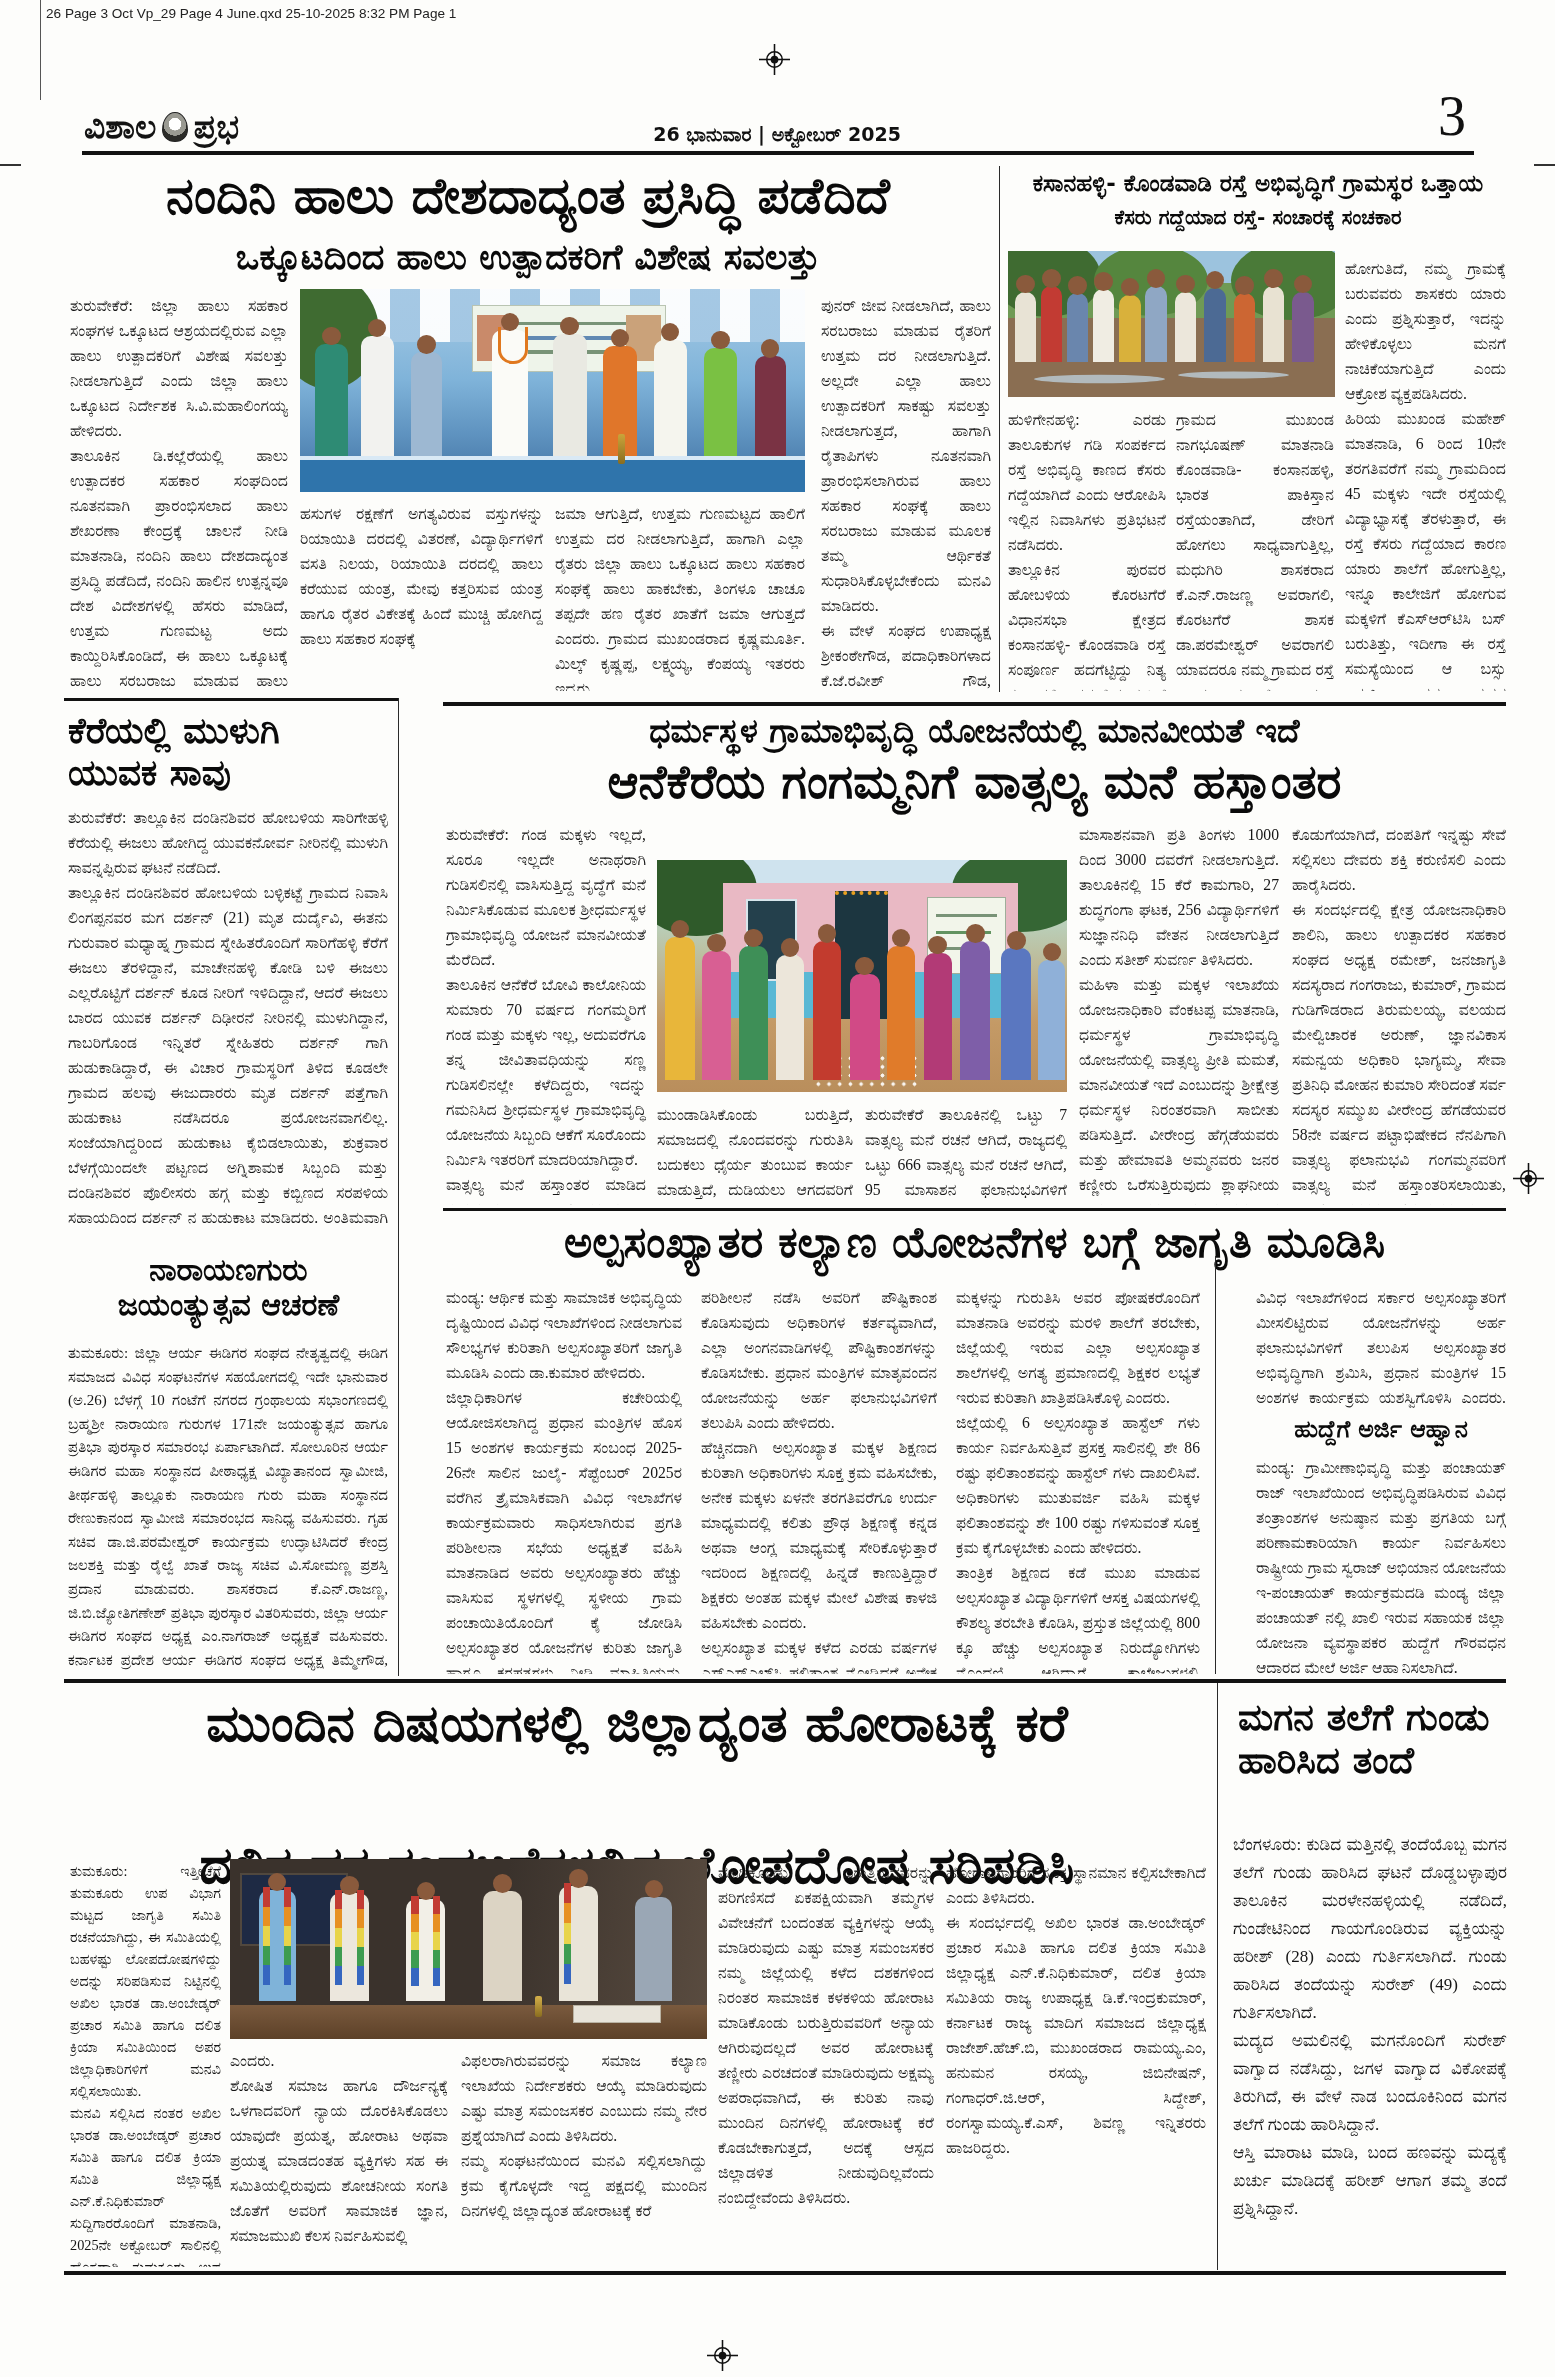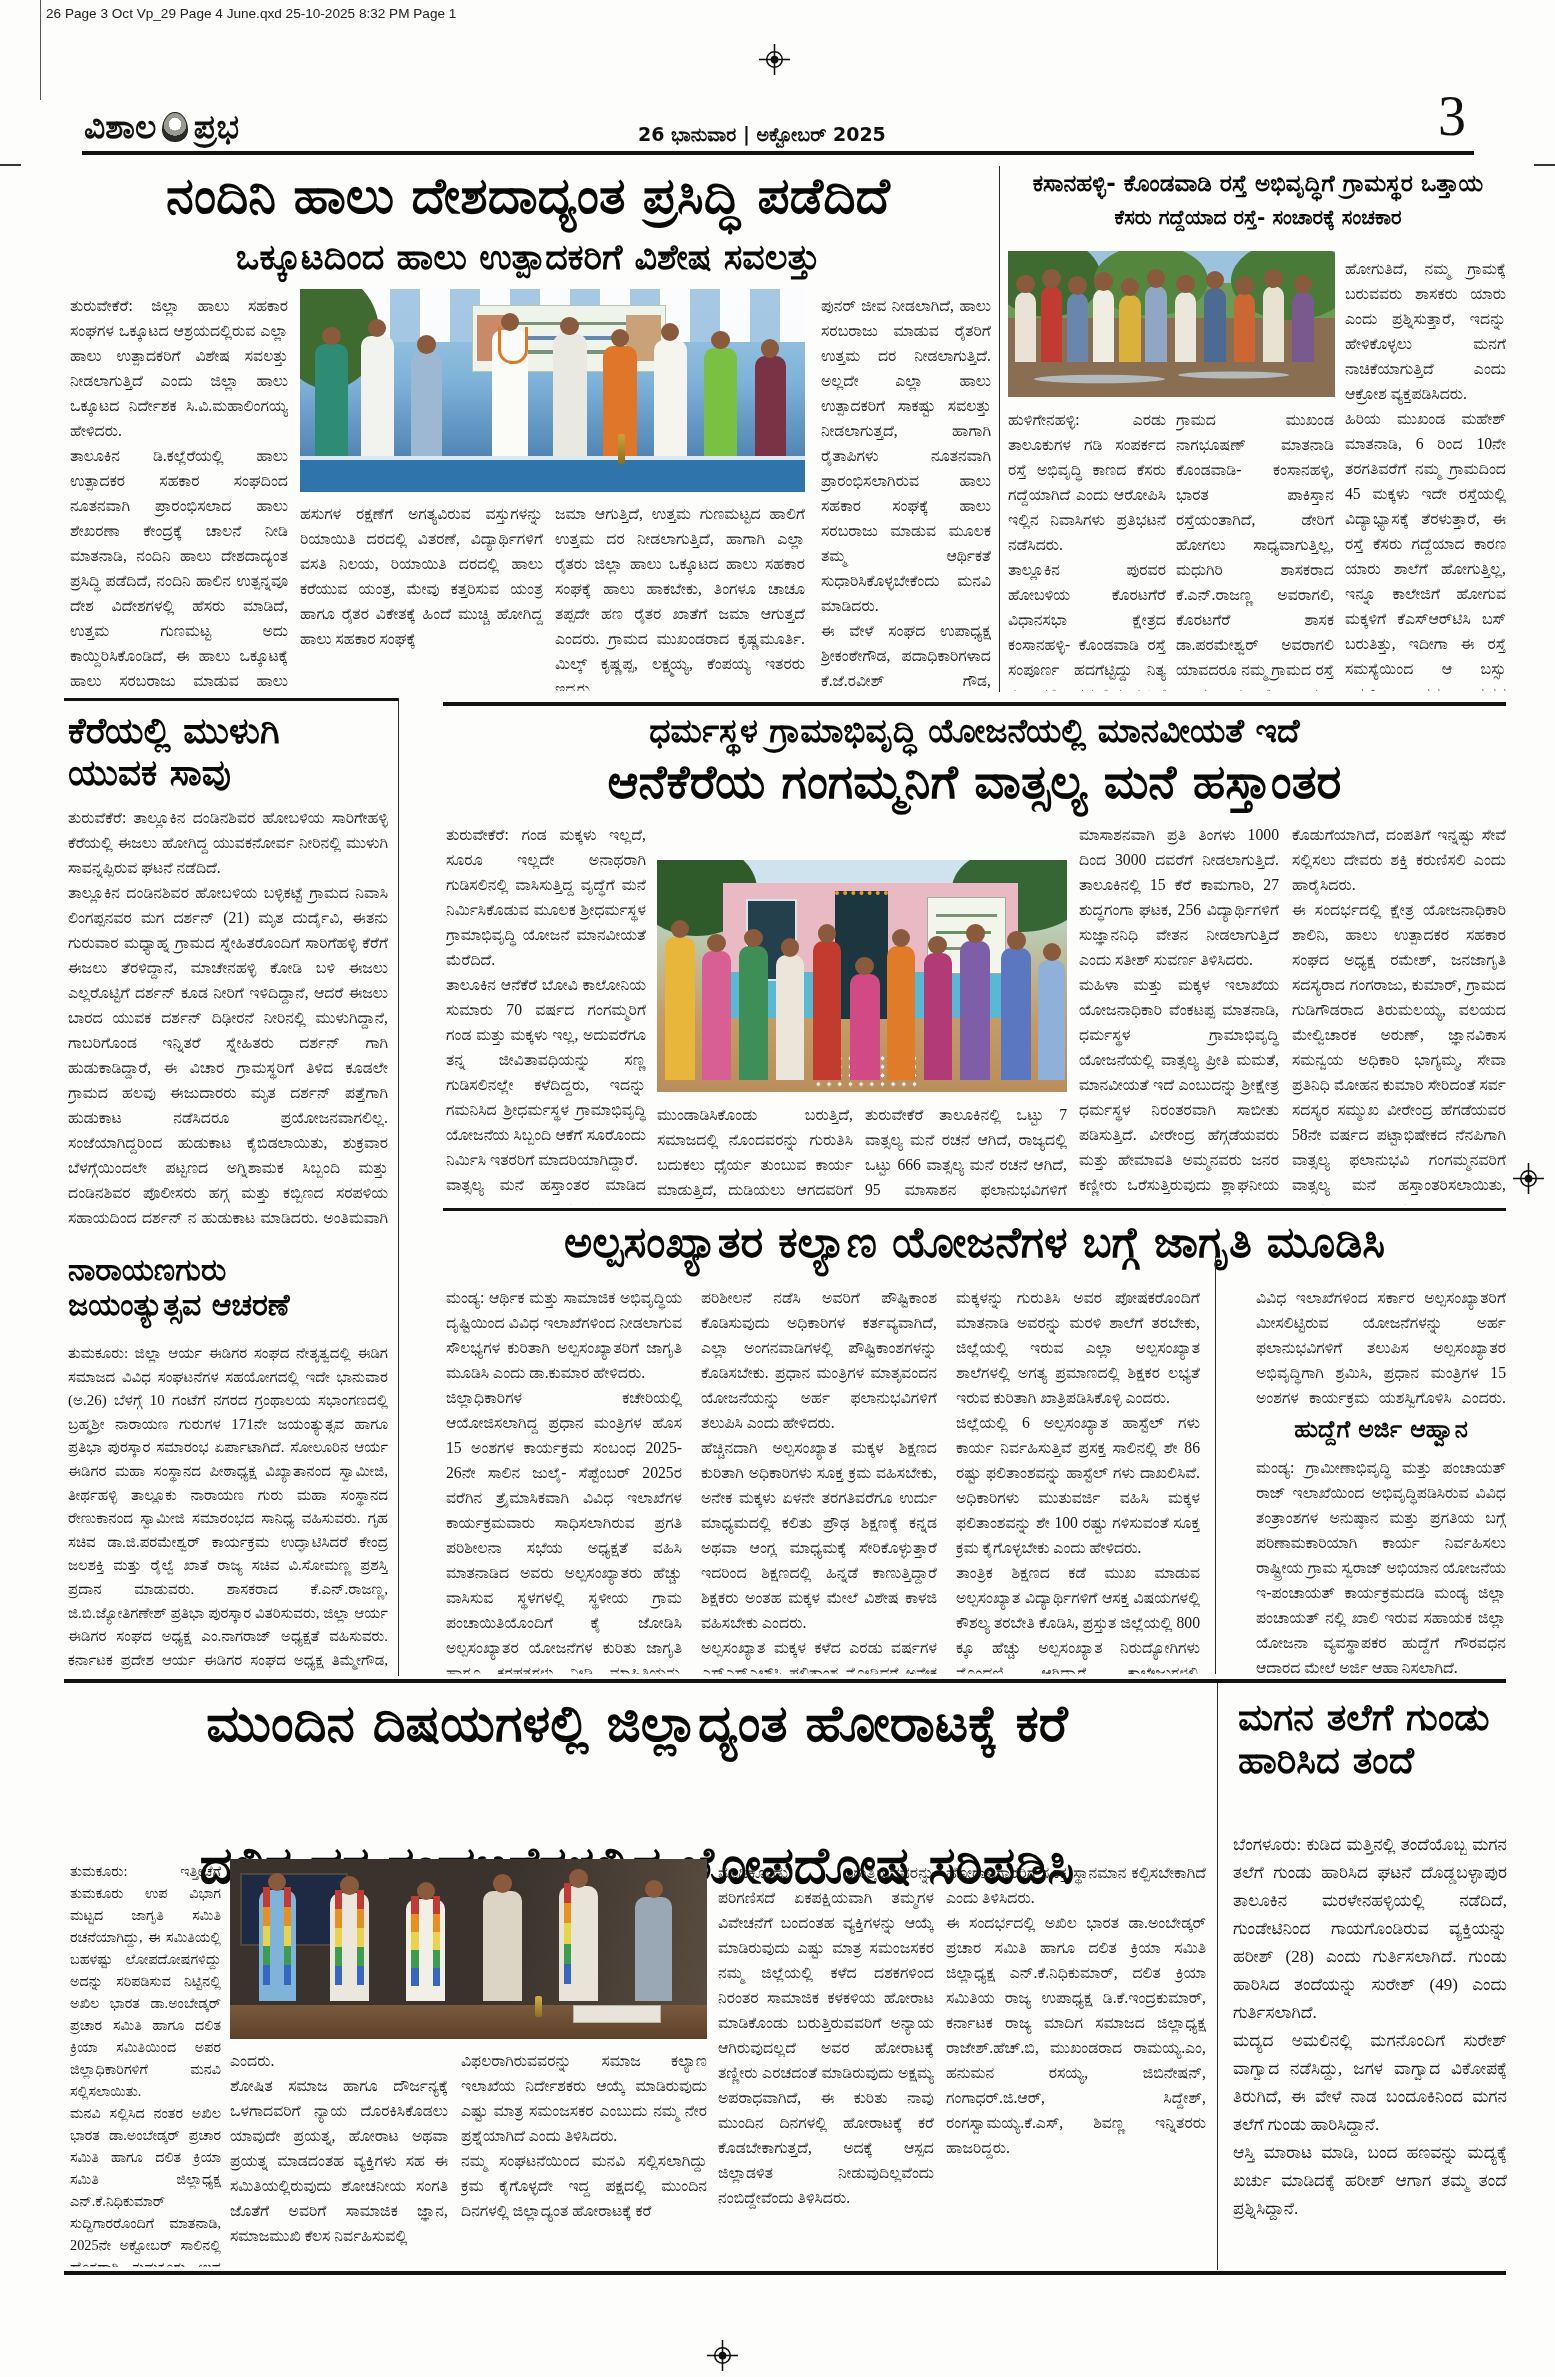--- a/index.html
+++ b/index.html
@@ -52,21 +52,21 @@
     </svg>
 </div>
 <div class="abs" style="left:0;top:164px;width:21.4px;height:2.1px;background:#333"></div>
 <div class="abs" style="left:1534px;top:164px;width:21.4px;height:2.1px;background:#333"></div>
 
 <div class="abs logo" style="left:84px;top:107px">
   <span>ವಿಶಾಲ</span>
   <span class="emblem"></span>
   <span>ಪ್ರಭ</span>
 </div>
-<div class="abs datec" style="left:638px;top:123px;width:285px;text-align:left">26 ಭಾನುವಾರ | ಅಕ್ಟೋಬರ್ 2025</div>
+<div class="abs datec" style="left:616px;top:123px;width:285px;text-align:right">26 ಭಾನುವಾರ | ಅಕ್ಟೋಬರ್ 2025</div>
 <div class="abs pgnum" style="left:1438px;top:84px">3</div>
 <div class="abs rule" style="left:82px;top:151px;width:1392px;height:3.6px"></div>
 
 <div class="abs h" style="left:64px;top:167px;width:928px;font-size:50px;white-space:nowrap">ನಂದಿನಿ ಹಾಲು ದೇಶದಾದ್ಯಂತ ಪ್ರಸಿದ್ಧಿ ಪಡೆದಿದೆ</div>
 <div class="abs h" style="left:64px;top:237px;width:928px;font-size:35px;white-space:nowrap">ಒಕ್ಕೂಟದಿಂದ ಹಾಲು ಉತ್ಪಾದಕರಿಗೆ ವಿಶೇಷ ಸವಲತ್ತು</div>
 <div class="abs col" style="left:70px;top:293px;width:218px;height:398px">ತುರುವೇಕೆರೆ: ಜಿಲ್ಲಾ ಹಾಲು ಸಹಕಾರ ಸಂಘಗಳ ಒಕ್ಕೂಟದ ಆಶ್ರಯದಲ್ಲಿರುವ ಎಲ್ಲಾ ಹಾಲು ಉತ್ಪಾದಕರಿಗೆ ವಿಶೇಷ ಸವಲತ್ತು ನೀಡಲಾಗುತ್ತಿದೆ ಎಂದು ಜಿಲ್ಲಾ ಹಾಲು ಒಕ್ಕೂಟದ ನಿರ್ದೇಶಕ ಸಿ.ವಿ.ಮಹಾಲಿಂಗಯ್ಯ ಹೇಳಿದರು.
 ತಾಲೂಕಿನ ಡಿ.ಕಲ್ಲೆರೆಯಲ್ಲಿ ಹಾಲು ಉತ್ಪಾದಕರ ಸಹಕಾರ ಸಂಘದಿಂದ ನೂತನವಾಗಿ ಪ್ರಾರಂಭಿಸಲಾದ ಹಾಲು ಶೇಖರಣಾ ಕೇಂದ್ರಕ್ಕೆ ಚಾಲನೆ ನೀಡಿ ಮಾತನಾಡಿ, ನಂದಿನಿ ಹಾಲು ದೇಶದಾದ್ಯಂತ ಪ್ರಸಿದ್ಧಿ ಪಡೆದಿದೆ, ನಂದಿನಿ ಹಾಲಿನ ಉತ್ಪನ್ನವೂ ದೇಶ ವಿದೇಶಗಳಲ್ಲಿ ಹೆಸರು ಮಾಡಿದೆ, ಉತ್ತಮ ಗುಣಮಟ್ಟ ಅದು ಕಾಯ್ದಿರಿಸಿಕೊಂಡಿದೆ, ಈ ಹಾಲು ಒಕ್ಕೂಟಕ್ಕೆ ಹಾಲು ಸರಬರಾಜು ಮಾಡುವ ಹಾಲು ಉತ್ಪಾದಕರಿಗೂ ಸಹ ವಿಶೇಷ ಸವಲತ್ತು ನೀಡಲಾಗುತ್ತಿದೆ, ವಿದ್ಯಾರ್ಥಿಗಳಿಗೆ ಪ್ರೋತ್ಸಾಹ ಧನ ವಿತರಣೆ,</div>
 
 <div class="ph ph1" style="left:300px;top:289px;width:505px;height:203px;background:linear-gradient(180deg,#a8cce6,#7fb3d9 45%,#5e92bf 72%,#3f6f9e)">
   <div class="abs" style="left:0;top:0;width:100%;height:26%;
@@ -132,21 +132,21 @@
 
 <div class="abs rule" style="left:64px;top:698px;width:334px;height:2.9px"></div>
 <div class="abs rule" style="left:443px;top:702px;width:1063px;height:3.6px"></div>
 <div class="abs vrule" style="left:398px;top:698px;height:978px"></div>
 
 <div class="abs h" style="left:68px;top:710px;width:321px;font-size:36px;text-align:left">ಕೆರೆಯಲ್ಲಿ ಮುಳುಗಿ
 ಯುವಕ ಸಾವು</div>
 <div class="abs col" style="left:68px;top:805px;width:320px;height:421px">ತುರುವೆಕೆರೆ: ತಾಲ್ಲೂಕಿನ ದಂಡಿನಶಿವರ ಹೋಬಳಿಯ ಸಾರಿಗೇಹಳ್ಳಿ ಕೆರೆಯಲ್ಲಿ ಈಜಲು ಹೋಗಿದ್ದ ಯುವಕನೋರ್ವ ನೀರಿನಲ್ಲಿ ಮುಳುಗಿ ಸಾವನ್ನಪ್ಪಿರುವ ಘಟನೆ ನಡೆದಿದೆ.
 ತಾಲ್ಲೂಕಿನ ದಂಡಿನಶಿವರ ಹೋಬಳಿಯ ಬಳ್ಳಿಕಟ್ಟೆ ಗ್ರಾಮದ ನಿವಾಸಿ ಲಿಂಗಪ್ಪನವರ ಮಗ ದರ್ಶನ್ (21) ಮೃತ ದುರ್ದೈವಿ, ಈತನು ಗುರುವಾರ ಮಧ್ಯಾಹ್ನ ಗ್ರಾಮದ ಸ್ನೇಹಿತರೊಂದಿಗೆ ಸಾರಿಗೆಹಳ್ಳಿ ಕೆರೆಗೆ ಈಜಲು ತೆರಳಿದ್ದಾನೆ, ಮಾಚೇನಹಳ್ಳಿ ಕೋಡಿ ಬಳಿ ಈಜಲು ಎಲ್ಲರೊಟ್ಟಿಗೆ ದರ್ಶನ್ ಕೂಡ ನೀರಿಗೆ ಇಳಿದಿದ್ದಾನೆ, ಆದರೆ ಈಜಲು ಬಾರದ ಯುವಕ ದರ್ಶನ್ ದಿಢೀರನೆ ನೀರಿನಲ್ಲಿ ಮುಳುಗಿದ್ದಾನೆ, ಗಾಬರಿಗೊಂಡ ಇನ್ನಿತರೆ ಸ್ನೇಹಿತರು ದರ್ಶನ್ ಗಾಗಿ ಹುಡುಕಾಡಿದ್ದಾರೆ, ಈ ವಿಚಾರ ಗ್ರಾಮಸ್ಥರಿಗೆ ತಿಳಿದ ಕೂಡಲೇ ಗ್ರಾಮದ ಹಲವು ಈಜುದಾರರು ಮೃತ ದರ್ಶನ್ ಪತ್ತೆಗಾಗಿ ಹುಡುಕಾಟ ನಡೆಸಿದರೂ ಪ್ರಯೋಜನವಾಗಲಿಲ್ಲ. ಸಂಜೆಯಾಗಿದ್ದರಿಂದ ಹುಡುಕಾಟ ಕೈಬಿಡಲಾಯಿತು, ಶುಕ್ರವಾರ ಬೆಳಗ್ಗೆಯಿಂದಲೇ ಪಟ್ಟಣದ ಅಗ್ನಿಶಾಮಕ ಸಿಬ್ಬಂದಿ ಮತ್ತು ದಂಡಿನಶಿವರ ಪೊಲೀಸರು ಹಗ್ಗ ಮತ್ತು ಕಬ್ಬಿಣದ ಸರಪಳಿಯ ಸಹಾಯದಿಂದ ದರ್ಶನ್ ನ ಹುಡುಕಾಟ ಮಾಡಿದರು. ಅಂತಿಮವಾಗಿ ದರ್ಶನ್ ನ ಶವ ಪತ್ತೆಯಾಗಿ ಮೇಲೆತ್ತಲಾಯಿತು.
 ಮೃತ ಯುವಕನ ಕುಟುಂಬಸ್ಥರ ಆಕ್ರಂದನ ಮುಗಿಲು ಮುಟ್ಟಿತ್ತು, ಈ ಸಂಬಂಧ ದಂಡಿನಶಿವರ ಪೊಲೀಸ್ ಠಾಣೆಯಲ್ಲಿ ಪ್ರಕರಣ ದಾಖಲಾಗಿದೆ ಎಂದು ಪೊಲೀಸರು ತಿಳಿಸಿದ್ದಾರೆ, ದರ್ಶನ್ ನೀರಿನಲ್ಲಿ ಮುಳುಗಿ ಹೋದ ಸಂಗತಿ ಹಬ್ಬಿ ಅಪಾರ ಸಂಖ್ಯೆಯಲ್ಲಿ ಜನರು ಕೆರೆಯ ಬಳಿ ಜಮಾಯಿಸಿದ್ದರು.</div>
-<div class="abs h" style="left:68px;top:1253px;width:321px;font-size:30px;text-align:left">ನಾರಾಯಣಗುರು
+<div class="abs h" style="left:68px;top:1253px;width:321px;font-size:30px;text-align:center">ನಾರಾಯಣಗುರು
 ಜಯಂತ್ಯುತ್ಸವ ಆಚರಣೆ</div>
 <div class="abs col" style="left:68px;top:1342px;width:320px;height:330px;font-size:15px;line-height:23.6px">ತುಮಕೂರು: ಜಿಲ್ಲಾ ಆರ್ಯ ಈಡಿಗರ ಸಂಘದ ನೇತೃತ್ವದಲ್ಲಿ ಈಡಿಗ ಸಮಾಜದ ವಿವಿಧ ಸಂಘಟನೆಗಳ ಸಹಯೋಗದಲ್ಲಿ ಇದೇ ಭಾನುವಾರ (ಅ.26) ಬೆಳಗ್ಗೆ 10 ಗಂಟೆಗೆ ನಗರದ ಗ್ರಂಥಾಲಯ ಸಭಾಂಗಣದಲ್ಲಿ ಬ್ರಹ್ಮಶ್ರೀ ನಾರಾಯಣ ಗುರುಗಳ 171ನೇ ಜಯಂತ್ಯುತ್ಸವ ಹಾಗೂ ಪ್ರತಿಭಾ ಪುರಸ್ಕಾರ ಸಮಾರಂಭ ಏರ್ಪಾಟಾಗಿದೆ. ಸೋಲೂರಿನ ಆರ್ಯ ಈಡಿಗರ ಮಹಾ ಸಂಸ್ಥಾನದ ಪೀಠಾಧ್ಯಕ್ಷ ವಿಖ್ಯಾತಾನಂದ ಸ್ವಾಮೀಜಿ, ತೀರ್ಥಹಳ್ಳಿ ತಾಲ್ಲೂಕು ನಾರಾಯಣ ಗುರು ಮಹಾ ಸಂಸ್ಥಾನದ ರೇಣುಕಾನಂದ ಸ್ವಾಮೀಜಿ ಸಮಾರಂಭದ ಸಾನಿಧ್ಯ ವಹಿಸುವರು. ಗೃಹ ಸಚಿವ ಡಾ.ಜಿ.ಪರಮೇಶ್ವರ್ ಕಾರ್ಯಕ್ರಮ ಉದ್ಘಾಟಿಸಿದರೆ ಕೇಂದ್ರ ಜಲಶಕ್ತಿ ಮತ್ತು ರೈಲ್ವೆ ಖಾತೆ ರಾಜ್ಯ ಸಚಿವ ವಿ.ಸೋಮಣ್ಣ ಪ್ರಶಸ್ತಿ ಪ್ರದಾನ ಮಾಡುವರು. ಶಾಸಕರಾದ ಕೆ.ಎನ್.ರಾಜಣ್ಣ, ಜಿ.ಬಿ.ಜ್ಯೋತಿಗಣೇಶ್ ಪ್ರತಿಭಾ ಪುರಸ್ಕಾರ ವಿತರಿಸುವರು, ಜಿಲ್ಲಾ ಆರ್ಯ ಈಡಿಗರ ಸಂಘದ ಅಧ್ಯಕ್ಷ ಎಂ.ನಾಗರಾಜ್ ಅಧ್ಯಕ್ಷತೆ ವಹಿಸುವರು. ಕರ್ನಾಟಕ ಪ್ರದೇಶ ಆರ್ಯ ಈಡಿಗರ ಸಂಘದ ಅಧ್ಯಕ್ಷ ತಿಮ್ಮೇಗೌಡ, ಜಿಪಿಎನ್‌ಪಿ ಪ್ರತಿಷ್ಠಾನದ ಅಧ್ಯಕ್ಷ ಜೆ.ಪಿ.ಸುಧಾಕರ್, ಶಾಸಕರಾದ ಸುನಿಲ್ ಕುಮಾರ್, ಬಿ.ಸುರೇಶ್‌ಗೌಡ, ಮಾಜಿ ಸಚಿವ ಕುಮಾರ್ ಬಂಗಾರಪ್ಪ, ಜಿಲ್ಲಾ ಸಂಘದ ಗೌರವಾಧ್ಯಕ್ಷ ಕೆ.ವಿ.ಅಜಯ್ ಕುಮಾರ್, ಜಿಲ್ಲಾ ಪ್ರಧಾನ ಕಾರ್ಯದರ್ಶಿ ಜಿ.ಪಿ.ಶಿವಣ್ಣ ಮಲ್ಲಸಂದ್ರ, ನಾರಾಯಣ ಗುರು ಅಭಿವೃದ್ಧಿ ನಿಗಮದ ಅಧ್ಯಕ್ಷ ಮಂಜುನಾಥ್ ಪೂಜಾರಿ, ಅಲ್ಲದೆ ಜಿಲ್ಲೆಯ ಶಾಸಕರು, ಮಾಜಿ ಶಾಸಕರು ಭಾಗವಹಿಸುವರು, ಪ್ರಾಧ್ಯಾಪಕ ಯೋಗೀಶ್ ಕೈರೋಡಿ ಉಪನ್ಯಾಸ ನೀಡುವರು. ಈ ವೇಳೆ ಮಧ್ಯ ಕ್ಷೇತ್ರಗಳಲ್ಲಿ ಸಾಧನೆ ಮಾಡುತ್ತಿರುವ ಶಾರದಾ ಕೃಷ್ಣಪ್ಪ, ಕೆ.ಜಿ.ಮರಿಯಪ್ಪ ಮೀನಾಕ್ಷಿ, ಸುರೇಶ್, ಡಾ.ನಾಗರಾಜ್, ವೆಂಕಟಾಚಲಯ್ಯ, ಟಿ.ಪಿ.ಮಂಜುನಾಥ್, ಮುಕುಂದನ್, ಯು.ವಿ. ಆರೋಗ್ಯ ಅವರಿಗೆ ಸಮಾಜ ಸೇವಾರತ್ನ ಪ್ರಶಸ್ತಿ ನೀಡಿ ಗೌರವಿಸಲಾಗುವುದು.</div>
 
 <div class="abs h" style="left:443px;top:712px;width:1063px;font-size:33px;white-space:nowrap">ಧರ್ಮಸ್ಥಳ ಗ್ರಾಮಾಭಿವೃದ್ಧಿ ಯೋಜನೆಯಲ್ಲಿ ಮಾನವೀಯತೆ ಇದೆ</div>
 <div class="abs h" style="left:443px;top:755px;width:1063px;font-size:47px;white-space:nowrap">ಆನೆಕೆರೆಯ ಗಂಗಮ್ಮನಿಗೆ ವಾತ್ಸಲ್ಯ ಮನೆ ಹಸ್ತಾಂತರ</div>
 
 <div class="abs col" style="left:446px;top:822px;width:200px;height:383px">ತುರುವೇಕೆರೆ: ಗಂಡ ಮಕ್ಕಳು ಇಲ್ಲದೆ, ಸೂರೂ ಇಲ್ಲದೇ ಅನಾಥರಾಗಿ ಗುಡಿಸಲಿನಲ್ಲಿ ವಾಸಿಸುತ್ತಿದ್ದ ವೃದ್ಧೆಗೆ ಮನೆ ನಿರ್ಮಿಸಿಕೊಡುವ ಮೂಲಕ ಶ್ರೀಧರ್ಮಸ್ಥಳ ಗ್ರಾಮಾಭಿವೃದ್ಧಿ ಯೋಜನೆ ಮಾನವೀಯತೆ ಮೆರೆದಿದೆ.
 ತಾಲೂಕಿನ ಆನೆಕೆರೆ ಬೋವಿ ಕಾಲೋನಿಯ ಸುಮಾರು 70 ವರ್ಷದ ಗಂಗಮ್ಮರಿಗೆ ಗಂಡ ಮತ್ತು ಮಕ್ಕಳು ಇಲ್ಲ, ಅದುವರೆಗೂ ತನ್ನ ಜೀವಿತಾವಧಿಯನ್ನು ಸಣ್ಣ ಗುಡಿಸಲಿನಲ್ಲೇ ಕಳೆದಿದ್ದರು, ಇದನ್ನು ಗಮನಿಸಿದ ಶ್ರೀಧರ್ಮಸ್ಥಳ ಗ್ರಾಮಾಭಿವೃದ್ಧಿ ಯೋಜನೆಯ ಸಿಬ್ಬಂದಿ ಆಕೆಗೆ ಸೂರೊಂದು ನಿರ್ಮಿಸಿ ಇತರರಿಗೆ ಮಾದರಿಯಾಗಿದ್ದಾರೆ.
 ವಾತ್ಸಲ್ಯ ಮನೆ ಹಸ್ತಾಂತರ ಮಾಡಿದ ತುಮಕೂರು ಜಿಲ್ಲಾ ನಿರ್ದೇಶಕ ಸತೀಶ್ ಸುವರ್ಣ ಮಾತನಾಡಿ ಶ್ರೀಕ್ಷೇತ್ರ ಧರ್ಮಸ್ಥಳ</div>
 

